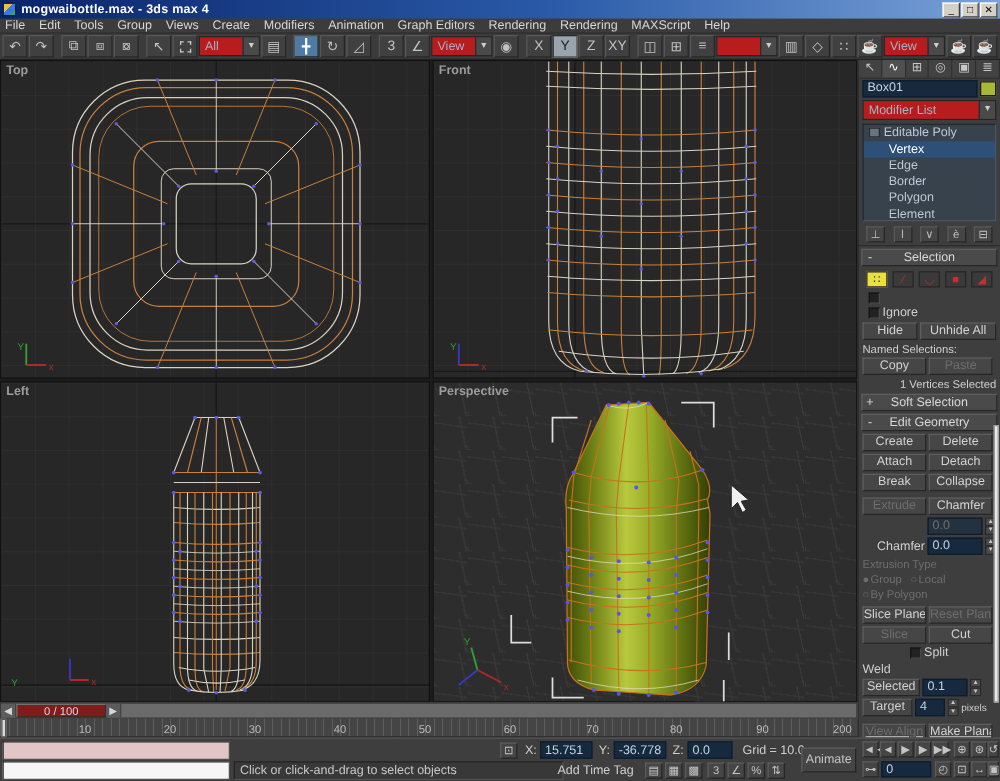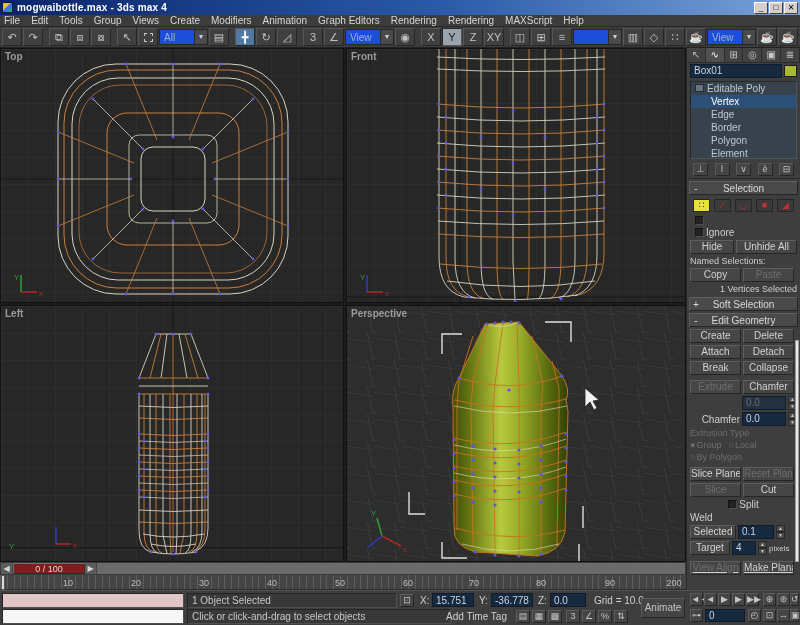--- a/index.html
+++ b/index.html
@@ -19,21 +19,21 @@
     border-bottom:1px solid #2a2a2a; display:flex; gap:11px; padding:0 4px; align-items:center; }
   .menuitem { color:#d6d6d6; font-size:10px; line-height:12px; white-space:nowrap; }
   #toolbar { position:absolute; left:0; top:27px; width:800px; height:21px; background:#3c3c3c;
     border-bottom:1px solid #222; display:flex; align-items:center; padding:0 2px; gap:1px; }
   .tbtn { min-width:20px; height:18px; display:flex; align-items:center; justify-content:center;
     color:#c2c2c2; font-size:11px; background:#404040; border:1px solid; border-color:#565656 #272727 #272727 #565656; }
   .tbtn.on { background:#4f7aa3; color:#fff; }
   .tbtn.pressed { background:#9aa4ae; color:#1a1a1a; border-color:#272727 #565656 #565656 #272727; }
   .tsep { width:4px; height:18px; }
   .dd { height:16px; display:flex; border:1px solid #262626; }
-  .ddval { background:#1d4ed8; color:#9fb4c8; padding:1px 4px; min-width:34px; font-size:10px; line-height:13px; }
+  .ddval { background:#b91c1c; color:#9fb4c8; padding:1px 4px; min-width:34px; font-size:10px; line-height:13px; }
   .ddbtn { width:13px; background:#4a4a4a; color:#cfcfcf; font-size:7px; text-align:center; line-height:14px;
     border-left:1px solid #2a2a2a; }
   .dashbox { width:9px; height:9px; border:1px dashed #c8c8c8; }
 
   
   #vparea { position:absolute; left:0; top:48px; width:686px; height:514px; background:#1c1c1c; }
   .vp { position:absolute; background-color:#272727;
     background-image:linear-gradient(#2e2e2e 1px,transparent 1px),linear-gradient(90deg,#2e2e2e 1px,transparent 1px);
     background-size:27px 27px; overflow:hidden; border:1px solid #111; }
   .vp.persp { background-color:#2d2d2d;
@@ -454,20 +454,26 @@
       <div class="ptab active">∿</div>
       <div class="ptab">⊞</div>
       <div class="ptab">◎</div>
       <div class="ptab">▣</div>
       <div class="ptab">≣</div>
     </div>
     <div class="prow">
       <div class="fld" style="flex:1">Box01</div>
       <div class="swatch"></div>
     </div>
+    <div class="prow">
+      <div class="dd" style="flex:1">
+        <span class="ddval" style="flex:1">Modifier List</span>
+        <span class="ddbtn">▼</span>
+      </div>
+    </div>
     <div id="stack">
       <div class="stackrow">
         <span class="stackico"></span>
         <span>Editable Poly</span>
       </div>
       <div class="stackrow sub sel">Vertex</div>
       <div class="stackrow sub">Edge</div>
       <div class="stackrow sub">Border</div>
       <div class="stackrow sub">Polygon</div>
       <div class="stackrow sub">Element</div>
@@ -621,21 +627,20 @@
     <span class="num" style="left:398px">60</span>
     <span class="num" style="left:464px">70</span>
     <span class="num" style="left:531px">80</span>
     <span class="num" style="left:600px">90</span>
     <span class="num" style="left:664px">200</span>
   </div>
 
   <div id="statusbar">
     <div id="listener-pink"></div>
     <div id="listener-white"></div>
-    <div class="sunken" style="position:absolute;left:187px;top:2px;width:210px;height:15px;">1 Object Selected</div>
     <div class="sunken" style="position:absolute;left:187px;top:18px;width:264px;height:15px;">Click or click-and-drag to select objects</div>
     <div class="sbtn" style="left:400px;top:3px;width:14px;height:13px;">⊡</div>
 
     <span class="coordlbl" style="left:420px">X:</span>
     <input class="fld coordfld" style="left: 432px; width: 42px;" value="15.751">
     <span class="coordlbl" style="left:479px">Y:</span>
     <input class="fld coordfld" style="left: 491px; width: 42px;" value="-36.778">
     <span class="coordlbl" style="left:538px">Z:</span>
     <input class="fld coordfld" style="left: 550px; width: 36px;" value="0.0">
     <span class="coordlbl" style="left:594px">Grid = 10.0</span>

